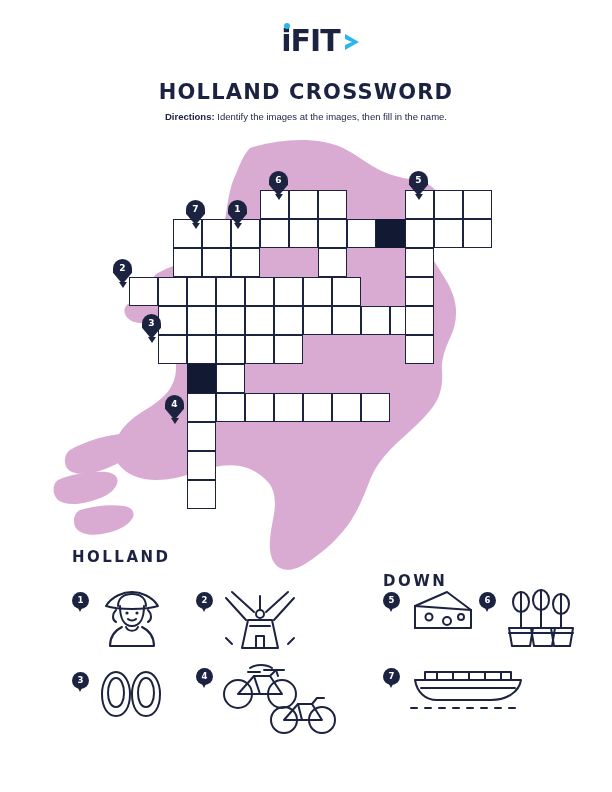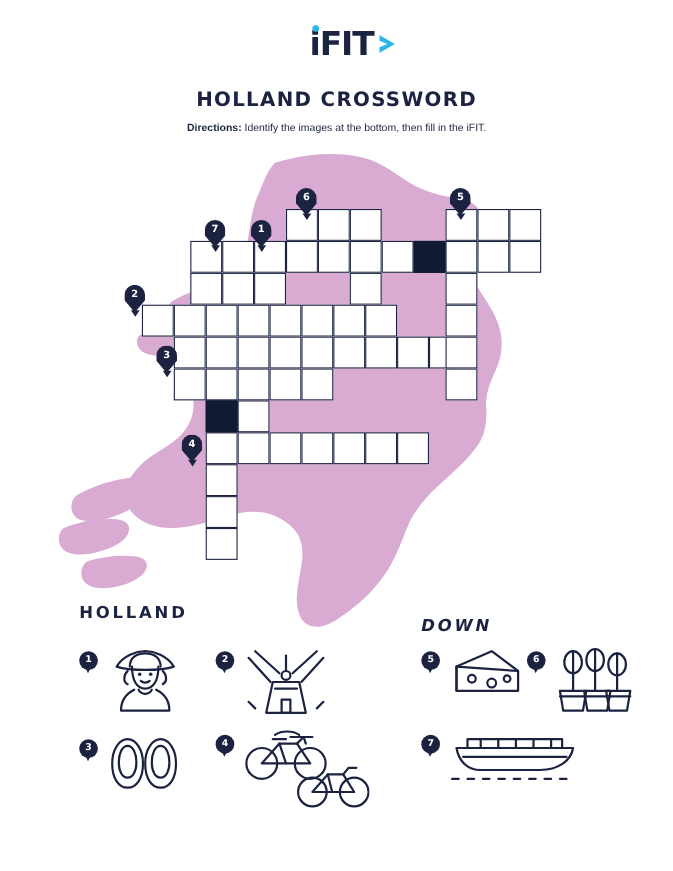--- a/index.html
+++ b/index.html
@@ -51,21 +51,21 @@
   }
 
   .page-title {
     position: absolute;
     top: 80px;
     left: 0;
     width: 612px;
     text-align: center;
     font-family: "DejaVu Sans", sans-serif;
     font-weight: 700;
-    font-size: 18px;
+    font-size: 21px;
     letter-spacing: 1.2px;
     color: #1b2340;
   }
   .directions {
     position: absolute;
     top: 111px;
     left: 0;
     width: 612px;
     text-align: center;
     font-size: 9.5px;
@@ -145,21 +145,21 @@
   
   .section-head {
     position: absolute;
     font-family: "DejaVu Sans", sans-serif;
     font-weight: 700;
     font-size: 15px;
     letter-spacing: 2.5px;
     color: #1b2340;
   }
   #across-head { top: 548px; left: 72px; }
-  #down-head   { top: 560px; left: 383px; font-style: italic; }
+  #down-head   { top: 572px; left: 383px; }
 
   .clue {
     position: absolute;
   }
   .clue .badge {
     position: absolute;
     width: 17px;
     height: 22px;
     left: 0;
     top: 0;
@@ -207,21 +207,21 @@
       <svg width="20" height="22" viewBox="0 0 20 22">
         <polygon points="2,3 16,11 2,19 2,14 9,11 2,8" fill="#2ab6ea"></polygon>
       </svg>
     </span>
   </span>
 </div>
 
 <div class="page-title">HOLLAND CROSSWORD</div>
 
 <div class="directions">
-  <b>Directions:</b><span> Identify the images at the bottom, then fill in the iFIT.</span>
+  <b>Directions:</b><span> Identify the images at the images, then fill in the name.</span>
 </div>
 
 <div class="map-layer">
   <svg width="540" height="470" viewBox="0 0 540 470">
     <g fill="#d9abd3">
 
       <path d="M214,20 C240,12 265,10 288,14 C306,17 318,26 330,34
                C346,45 362,50 380,52 C392,54 400,60 404,70
                C408,82 406,94 400,104 C394,114 392,124 398,133
                C406,146 414,156 418,170 C422,184 420,198 414,210

